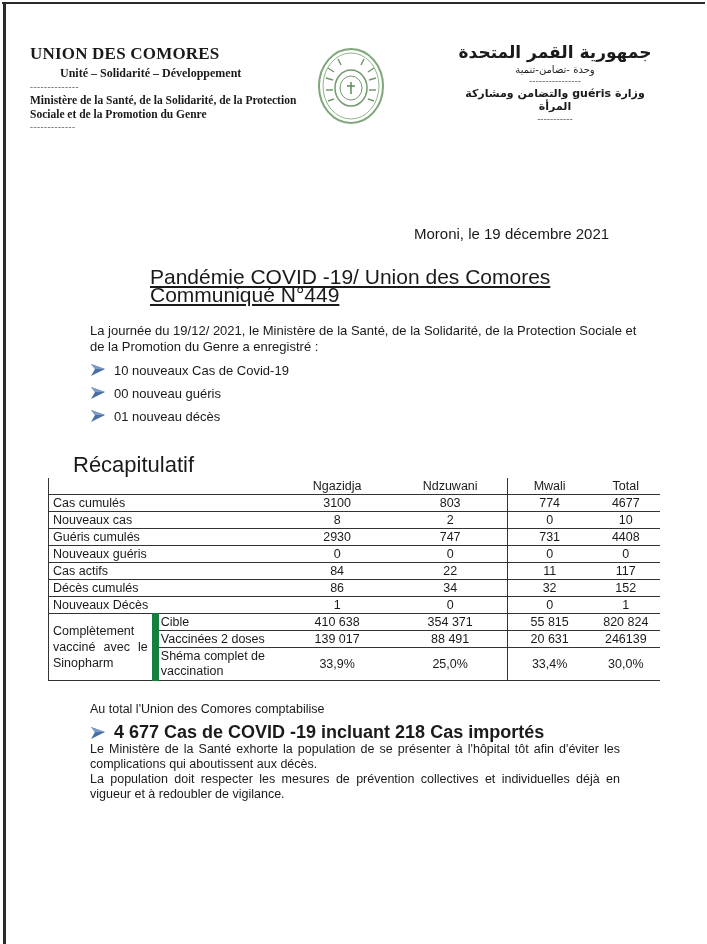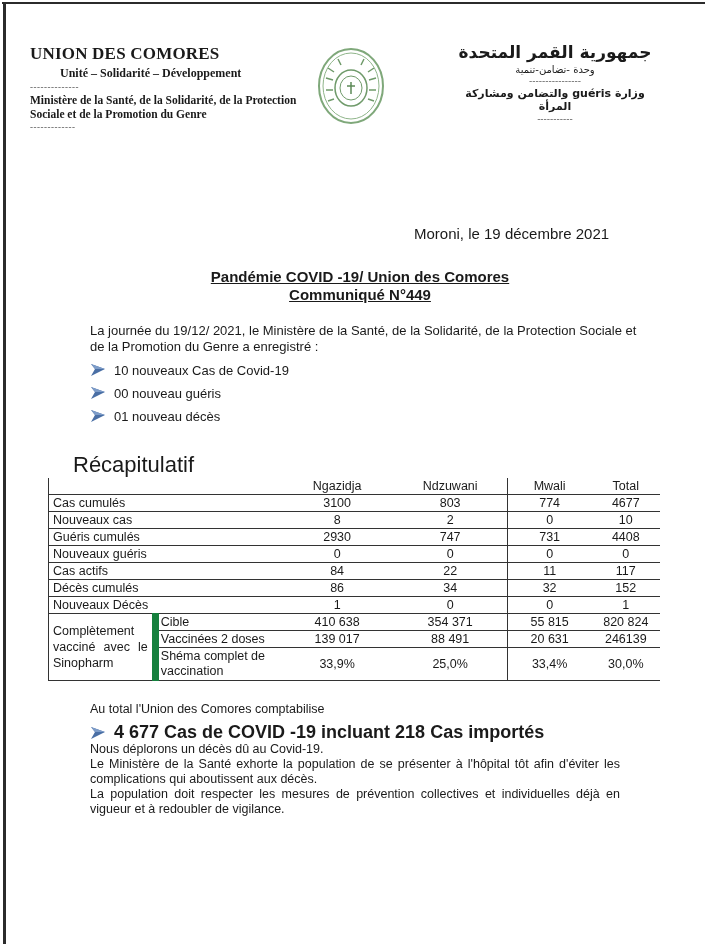--- a/index.html
+++ b/index.html
@@ -16,21 +16,21 @@
   .seal { position:absolute; left:316px; top:46px; width:70px; height:80px; }
 
   .hdr-right { position:absolute; left:450px; top:42px; width:210px; text-align:center; font-family:"DejaVu Sans", sans-serif; direction:rtl; }
   .hdr-right .a1 { font-size:17px; font-weight:bold; }
   .hdr-right .a2 { font-size:10px; margin-top:2px; }
   .hdr-right .dash { font-size:9px; line-height:12px; color:#555; direction:ltr; }
   .hdr-right .a3 { font-size:11px; font-weight:bold; }
 
   .date { position:absolute; left:414px; top:225px; font-size:15px; }
 
-  .title { position:absolute; left:150px; top:268px; width:420px; text-align:center; font-weight:bold; font-size:15px; line-height:18px; }
+  .title { position:absolute; left:150px; top:268px; width:420px; text-align:left; font-weight:normal; font-size:21px; line-height:18px; }
   .title span { text-decoration:underline; display:block; }
 
   .intro { position:absolute; left:90px; top:323px; width:560px; font-size:13px; line-height:16px; }
   .bullets { position:absolute; left:90px; top:363px; font-size:13px; }
   .bullet { display:flex; height:23px; }
   .arrow { width:16px; height:14px; margin-right:8px; }
 
   .recap { position:absolute; left:73px; top:440px; font-size:22px;margin-top:12px; }
 
   table.stats { position:absolute; left:48px; top:478px; width:612px; border-collapse:collapse; font-size:12.5px; }
@@ -210,16 +210,15 @@
 <div class="total-intro">Au total l'Union des Comores comptabilise</div>
 <div class="total-bullet">
   <svg class="arrow" viewBox="0 0 16 14">
       <path d="M1 1 L15 6 L1 13 L5 6 Z" fill="#4a6fa5"></path>
       <path d="M1 1 L15 6 L5 6 Z" fill="#7d9cc8"></path>
     </svg>
   <span>4 677 Cas de COVID -19 incluant 218 Cas importés</span>
 </div>
 
 <div class="closing">
-  <p>Nous déplorons un décès dû au Covid-19.</p>
   <p>Le Ministère de la Santé exhorte la population de se présenter à l'hôpital tôt afin d'éviter les complications qui aboutissent aux décès.</p>
   <p>La population doit respecter les mesures de prévention collectives et individuelles déjà en vigueur et à redoubler de vigilance.</p>
 </div>
 
 </body></html>

